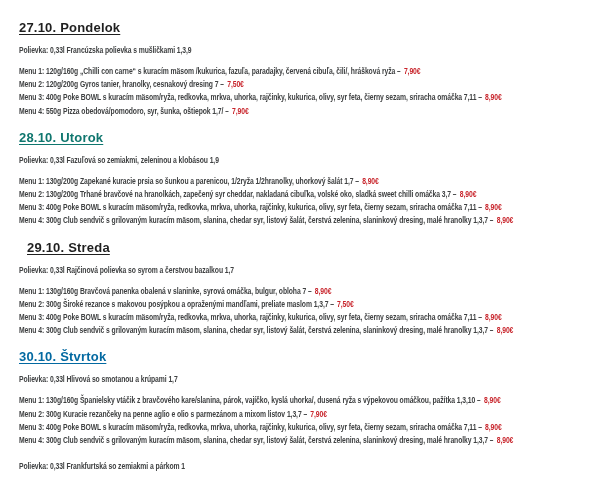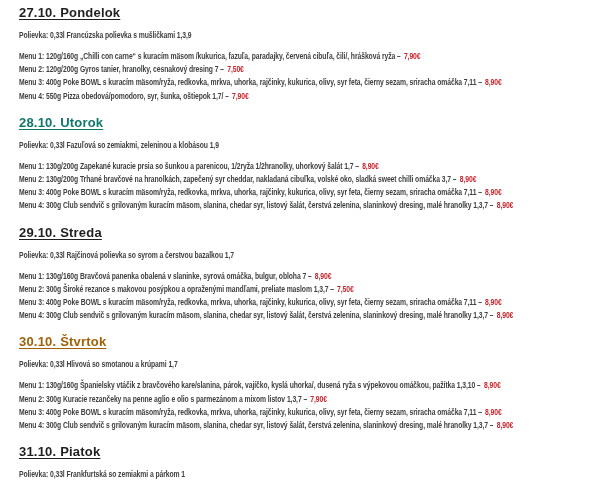--- a/index.html
+++ b/index.html
@@ -5,21 +5,21 @@
   html, body { margin: 0; padding: 0; }
   body {
     width: 606px;
     height: 492px;
     box-sizing: border-box;
     background: #ffffff;
     overflow: hidden;
     font-family: "Liberation Sans", sans-serif;
   }
   .page {
-    padding: 6px 8px 0 19px;
+    padding: 21px 8px 0 19px;
   }
   .day { margin: 0 0 13px 0; }
   .day-heading {
     font-size: 13px;
     line-height: 14px;
     font-weight: bold;
     color: #1f1f1f;
     text-decoration: underline;
     text-underline-offset: 2px;
     margin: 0 0 9px 0;
@@ -99,60 +99,59 @@
       <span class="menu-text" style="color: rgb(63, 65, 66);">Menu 3: 400g Poke BOWL s kuracím mäsom/ryža, redkovka, mrkva, uhorka, rajčinky, kukurica, olivy, syr feta, čierny sezam, sriracha omáčka 7,11 –</span>
       <span class="menu-price" style="color: rgb(200, 35, 42);">8,90€</span>
     </div>
     <div class="menu-line">
       <span class="menu-text" style="color: rgb(63, 65, 66);">Menu 4: 300g Club sendvič s grilovaným kuracím mäsom, slanina, chedar syr, listový šalát, čerstvá zelenina, slaninkový dresing, malé hranolky 1,3,7 –</span>
       <span class="menu-price" style="color: rgb(200, 35, 42);">8,90€</span>
     </div>
   </section>
 
   <section class="day">
-    <h2 class="day-heading" style="color: rgb(31, 31, 31);">29.10. Streda</h2>
+    <h2 class="day-heading" style="color: rgb(31, 31, 31); margin-left: 8px;">29.10. Streda</h2>
     <p class="soup" style="color: rgb(63, 65, 66);">Polievka: 0,33l Rajčinová polievka so syrom a čerstvou bazalkou 1,7</p>
     <div class="menu-line">
       <span class="menu-text" style="color: rgb(63, 65, 66);">Menu 1: 130g/160g Bravčová panenka obalená v slaninke, syrová omáčka, bulgur, obloha 7 –</span>
       <span class="menu-price" style="color: rgb(200, 35, 42);">8,90€</span>
     </div>
     <div class="menu-line">
       <span class="menu-text" style="color: rgb(63, 65, 66);">Menu 2: 300g Široké rezance s makovou posýpkou a opraženými mandľami, preliate maslom 1,3,7 –</span>
       <span class="menu-price" style="color: rgb(200, 35, 42);">7,50€</span>
     </div>
     <div class="menu-line">
       <span class="menu-text" style="color: rgb(63, 65, 66);">Menu 3: 400g Poke BOWL s kuracím mäsom/ryža, redkovka, mrkva, uhorka, rajčinky, kukurica, olivy, syr feta, čierny sezam, sriracha omáčka 7,11 –</span>
       <span class="menu-price" style="color: rgb(200, 35, 42);">8,90€</span>
     </div>
     <div class="menu-line">
       <span class="menu-text" style="color: rgb(63, 65, 66);">Menu 4: 300g Club sendvič s grilovaným kuracím mäsom, slanina, chedar syr, listový šalát, čerstvá zelenina, slaninkový dresing, malé hranolky 1,3,7 –</span>
       <span class="menu-price" style="color: rgb(200, 35, 42);">8,90€</span>
     </div>
   </section>
 
   <section class="day">
-    <h2 class="day-heading" style="color: #a16207;">30.10. Štvrtok</h2>
+    <h2 class="day-heading" style="color: #0369a1;">30.10. Štvrtok</h2>
     <p class="soup" style="color: rgb(63, 65, 66);">Polievka: 0,33l Hlivová so smotanou a krúpami 1,7</p>
     <div class="menu-line">
       <span class="menu-text" style="color: rgb(63, 65, 66);">Menu 1: 130g/160g Španielsky vtáčik z bravčového kare/slanina, párok, vajíčko, kyslá uhorka/, dusená ryža s výpekovou omáčkou, pažítka 1,3,10 –</span>
       <span class="menu-price" style="color: rgb(200, 35, 42);">8,90€</span>
     </div>
     <div class="menu-line">
       <span class="menu-text" style="color: rgb(63, 65, 66);">Menu 2: 300g Kuracie rezančeky na penne aglio e olio s parmezánom a mixom listov 1,3,7 –</span>
       <span class="menu-price" style="color: rgb(200, 35, 42);">7,90€</span>
     </div>
     <div class="menu-line">
       <span class="menu-text" style="color: rgb(63, 65, 66);">Menu 3: 400g Poke BOWL s kuracím mäsom/ryža, redkovka, mrkva, uhorka, rajčinky, kukurica, olivy, syr feta, čierny sezam, sriracha omáčka 7,11 –</span>
       <span class="menu-price" style="color: rgb(200, 35, 42);">8,90€</span>
     </div>
     <div class="menu-line">
       <span class="menu-text" style="color: rgb(63, 65, 66);">Menu 4: 300g Club sendvič s grilovaným kuracím mäsom, slanina, chedar syr, listový šalát, čerstvá zelenina, slaninkový dresing, malé hranolky 1,3,7 –</span>
       <span class="menu-price" style="color: rgb(200, 35, 42);">8,90€</span>
     </div>
   </section>
 
   <section class="day">
-    <h2 class="day-heading" style="color: rgb(31, 31, 31);">31.10. Piatok</h2>
     <p class="soup" style="color: rgb(63, 65, 66);">Polievka: 0,33l Frankfurtská so zemiakmi a párkom 1</p>
 
   </section>
 
 </div>
 
 </body></html>

